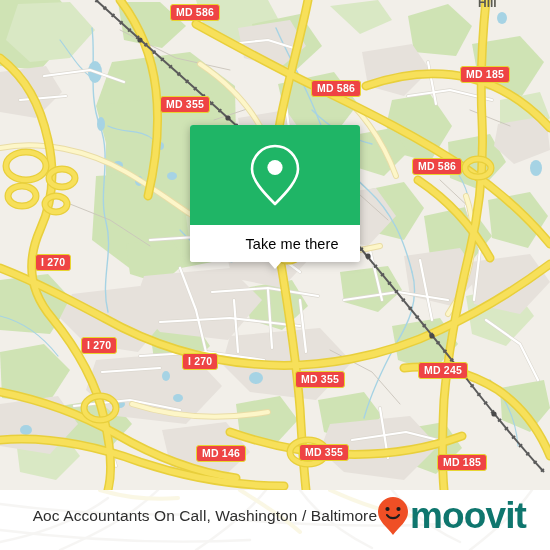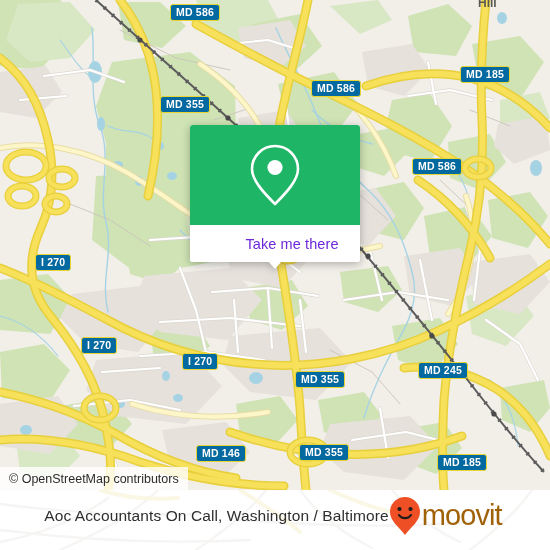--- a/index.html
+++ b/index.html
@@ -37,21 +37,21 @@
     left: 0; top: 0;
     width: 550px;
     height: 490px;
     display: block;
   }
 
   
   .shield {
     position: absolute;
     box-sizing: border-box;
-    background: #0369a1;
+    background: #ef4444;
     border: 1.6px solid #e8d531;
     border-radius: 3px;
     color: #ffffff;
     font-family: "Liberation Sans", sans-serif;
     font-size: 10.5px;
     font-weight: bold;
     line-height: 15px;
     height: 17px;
     padding: 0 5px;
     white-space: nowrap;
@@ -100,21 +100,21 @@
     position: absolute;
     left: 0; top: 100px;
     width: 170px;
     height: 37px;
     background: #ffffff;
     display: flex;
     align-items: center;
     justify-content: center;
   }
   #popup-cta {
-    color: #6d28d9;
+    color: #000000;
     font-family: "Liberation Sans", sans-serif;
     font-size: 14.5px;
     letter-spacing: 0.1px;
     margin-left: 34px;
   }
   #popup-tail {
     position: absolute;
     left: 78px;
     top: 136px;
     width: 0;
@@ -156,41 +156,41 @@
     left: 0; top: 0;
     width: 550px; height: 60px;
     opacity: 0.16;
   }
   #footer-content {
     position: absolute;
     left: 0; top: 0;
     width: 544px; height: 60px;
     display: flex;
     align-items: center;
-    justify-content: center;
+    justify-content: flex-end;
     padding: 0 18px 9px 20px;
     box-sizing: border-box;
   }
   #footer-title {
     color: #2e2e2e;
     font-family: "Liberation Sans", sans-serif;
     font-size: 15.5px;
     white-space: nowrap;
     letter-spacing: 0.1px;
   }
   #brand {
     display: flex;
     align-items: center;
     gap: 1px;
   }
   #brand-wordmark {
-    color: #a16207;
-    font-family: "Liberation Sans", sans-serif;
-    font-size: 29px;
-    font-weight: normal;
+    color: #0f766e;
+    font-family: "Liberation Sans", sans-serif;
+    font-size: 37px;
+    font-weight: bold;
     letter-spacing: -0.9px;
     line-height: 1;
   }
 </style>
 </head>
 <body>
 
 <div id="page">
 
   <div id="map-area">
@@ -473,23 +473,20 @@
             <circle cx="28" cy="25.5" r="7.6" fill="#ffffff"></circle>
           </svg>
         </div>
         <div id="popup-bottom">
           <span id="popup-cta">Take me there</span>
         </div>
       </div>
       <div id="popup-tail"></div>
     </div>
 
-    <div id="attribution">
-      <span>© OpenStreetMap contributors</span>
-    </div>
 
   </div>
 
   <div id="footer">
 
     <svg id="footer-bg" viewBox="0 0 550 60" preserveAspectRatio="none">
       <rect x="0" y="0" width="550" height="60" fill="#ffffff"></rect>
       <g stroke="#c9c4bb" fill="none" stroke-width="2.4" stroke-linecap="round">
         <path d="M0,52 C40,44 78,30 108,8"></path>
         <path d="M60,60 C96,44 132,26 158,0"></path>

